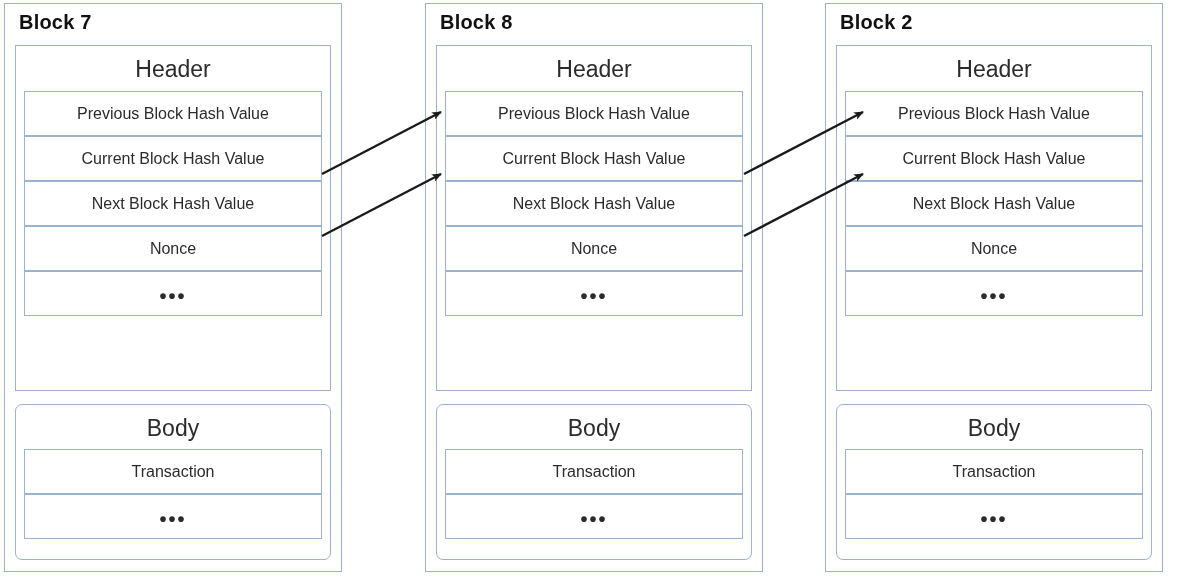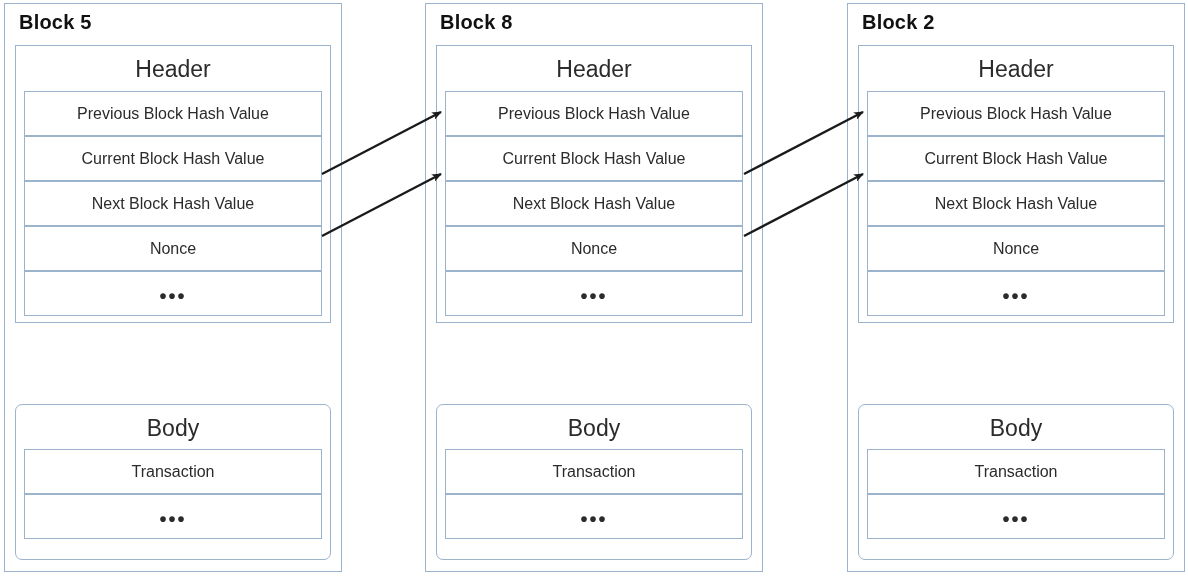--- a/index.html
+++ b/index.html
@@ -37,21 +37,21 @@
     position: absolute;
     top: 3px;
     width: 338px;
     height: 569px;
     box-sizing: border-box;
     border: 1px solid #9bb3cc;
     background: #ffffff;
   }
   .block-0 { left: 4px; }
   .block-1 { left: 425px; }
-  .block-2 { left: 847px; }
+  .block-2 { left: 825px; }
 
   .block-title {
     position: absolute;
     left: 14px;
     top: 8px;
     font-size: 20px;
     font-weight: bold;
     color: #111111;
     letter-spacing: 0.2px;
     line-height: 1;
@@ -61,21 +61,21 @@
   .panel {
     position: absolute;
     left: 10px;
     width: 316px;
     box-sizing: border-box;
     border: 1px solid #9bb3cc;
     background: #ffffff;
   }
   .panel-header {
     top: 41px;
-    height: 278px;
+    height: 346px;
   }
   .panel-body {
     top: 400px;
     height: 156px;
     border-radius: 7px;
   }
 
   .panel-title {
     width: 100%;
     text-align: center;
@@ -123,21 +123,21 @@
     position: relative;
     top: 2px;
   }
 </style>
 </head>
 <body>
 
 <div id="diagram">
 
   <div class="block block-0">
-    <div class="block-title">Block 5</div>
+    <div class="block-title">Block 7</div>
 
     <div class="panel panel-header">
       <div class="panel-title">Header</div>
       <div class="rows">
         <div class="row">
           <span class="row-label">Previous Block Hash Value</span>
         </div>
         <div class="row">
           <span class="row-label">Current Block Hash Value</span>
         </div>

